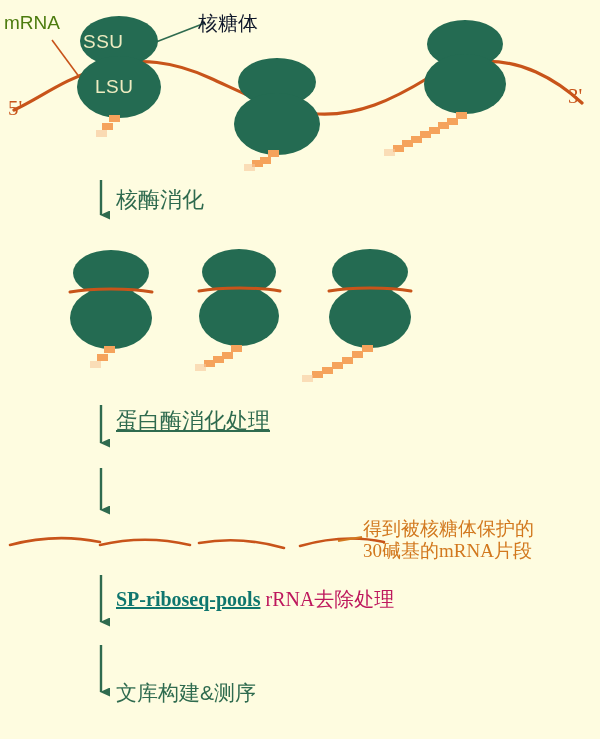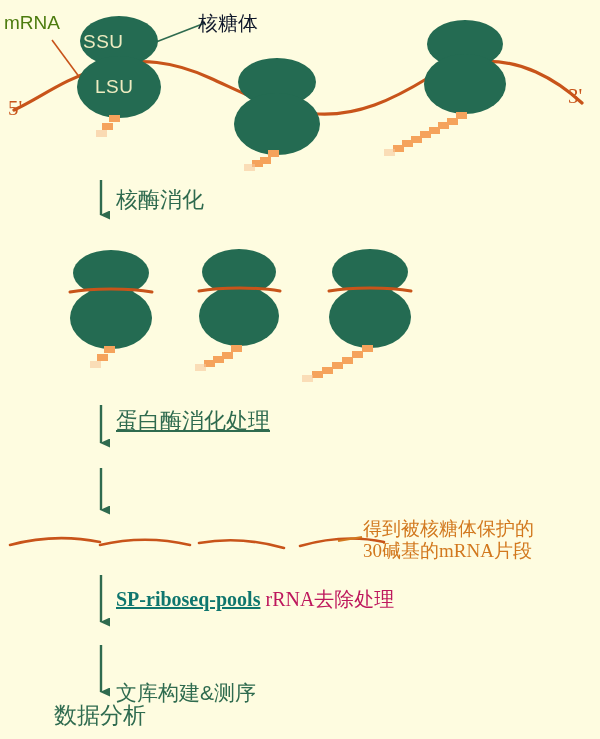--- a/index.html
+++ b/index.html
@@ -263,15 +263,14 @@
     <div>得到被核糖体保护的</div>
     <div>30碱基的mRNA片段</div>
   </div>
 
   <div class="pool-line" style="left:116px; top:589px;">
     <span class="pool-bold">SP-riboseq-pools</span><span class="pool-rest"> rRNA去除处理</span>
   </div>
 
   <div class="step-text sans" style="left:116px; top:654px; font-size:21px;margin-top:28px;">文库构建&amp;测序</div>
 
-  <div class="step-text sans" style="left:54px; top:704px; font-size:23px;">数据分析</div>
 
 </div>
 
 </body></html>

